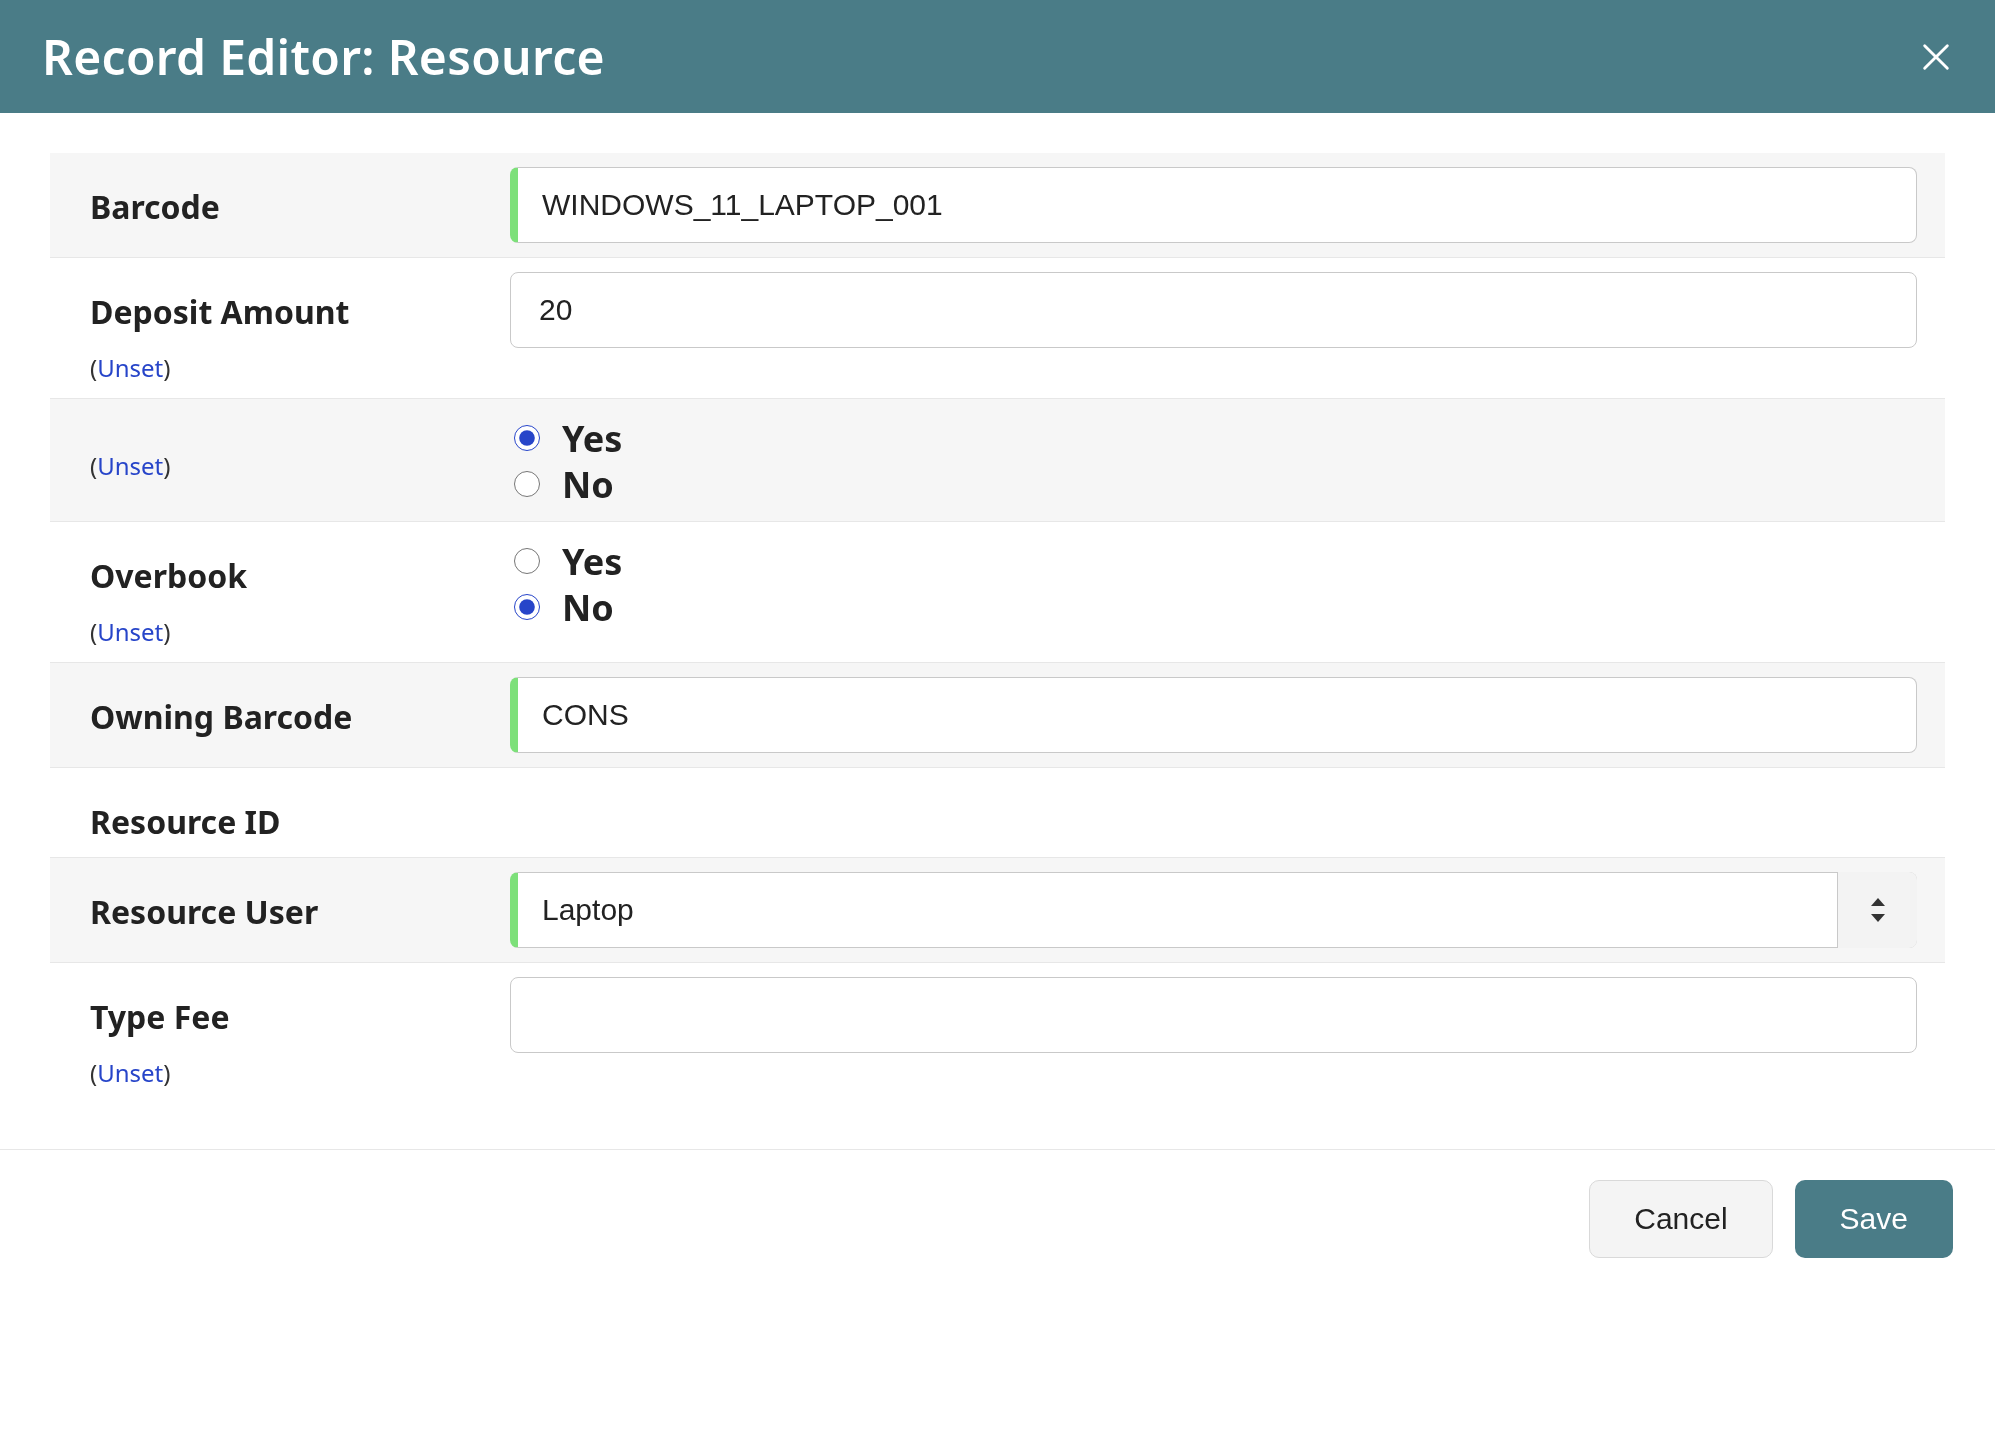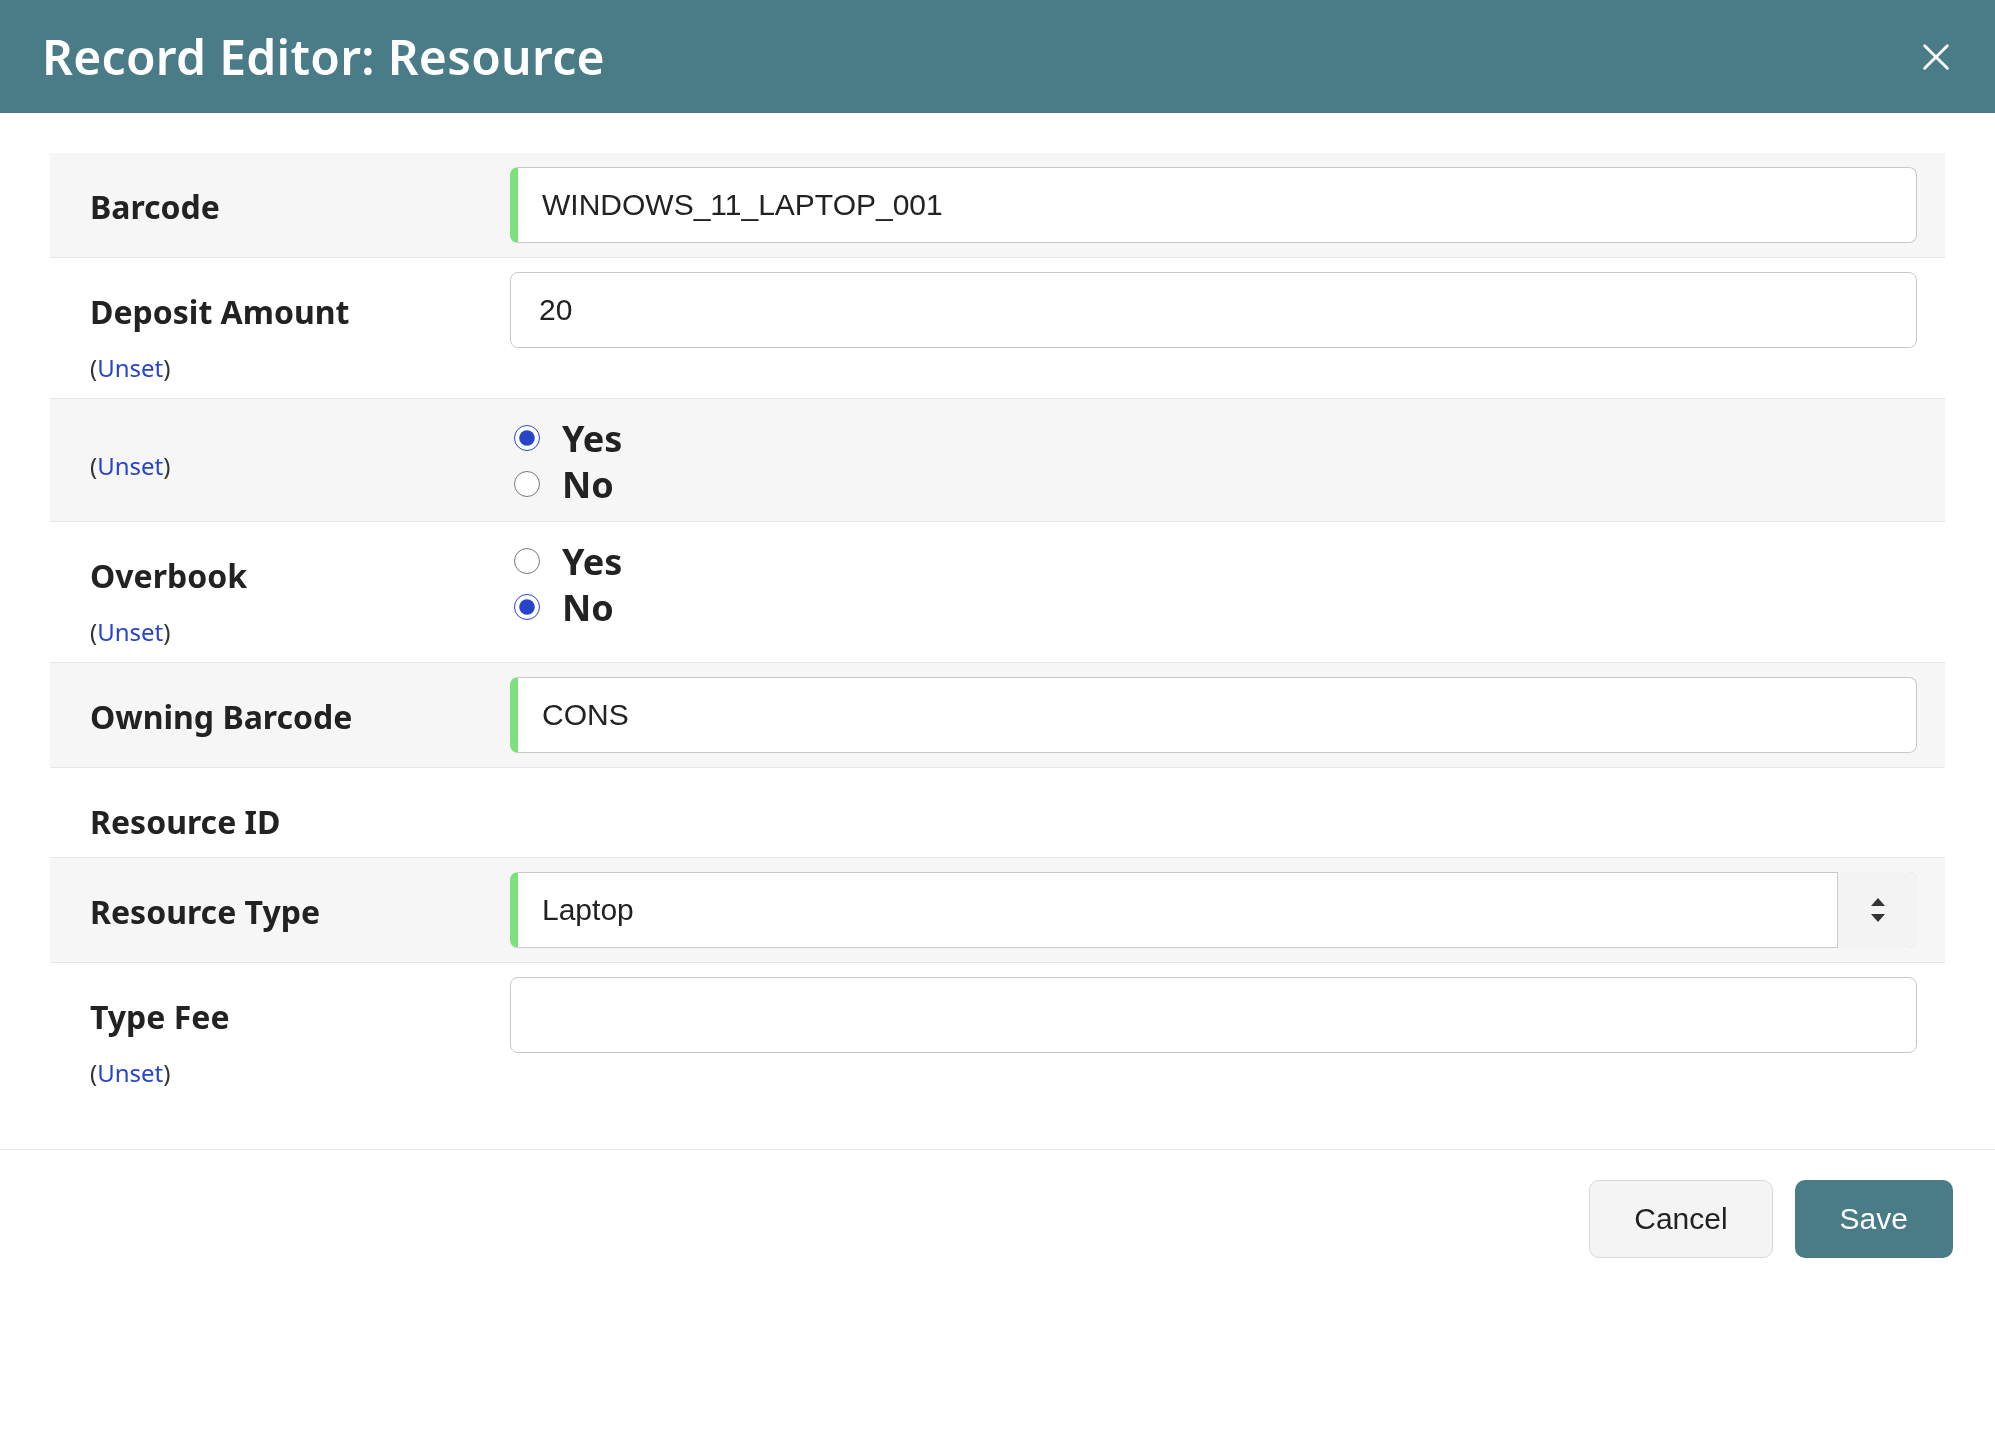--- a/index.html
+++ b/index.html
@@ -230,21 +230,21 @@
 
     <div class="form-row">
       <div class="label-col">
         <div class="field-label">Resource ID</div>
       </div>
       <div class="control-col"></div>
     </div>
 
     <div class="form-row shaded">
       <div class="label-col">
-        <div class="field-label">Resource Type</div>
+        <div class="field-label">Resource User</div>
       </div>
       <div class="control-col">
         <div class="select-wrap">
           <input type="text" class="text-input green-left" style="padding-right: 90px;" value="Laptop">
           <span class="select-caret">
             <svg viewBox="0 0 20 28">
               <polygon points="10,2 17,10 3,10"></polygon>
               <polygon points="10,26 3,18 17,18"></polygon>
             </svg>
           </span>

